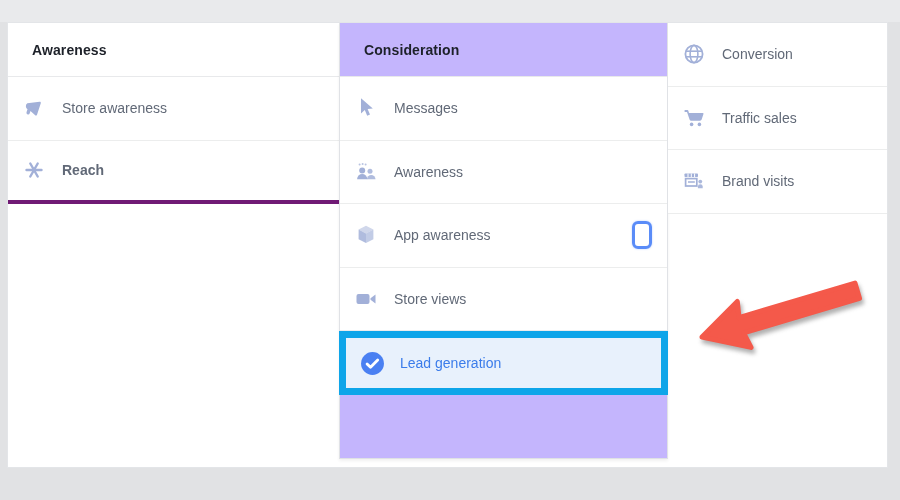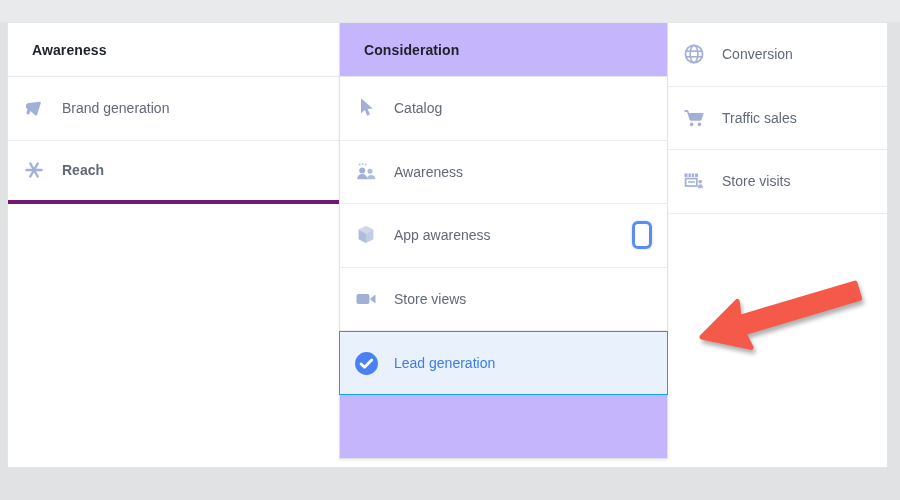--- a/index.html
+++ b/index.html
@@ -17,21 +17,21 @@
   .col-header{height:54px;display:flex;align-items:center;padding-left:24px;
         border-bottom:1px solid #e8e9eb;box-sizing:border-box;
         font-size:14px;font-weight:700;color:#1d2129;letter-spacing:.1px;}
   .row{height:63.6px;display:flex;align-items:center;padding:0 12px 0 13px;
         border-bottom:1px solid #eceded;box-sizing:border-box;background:#fff;}
   .col-awareness .row:nth-of-type(3){border-bottom:4px solid #701a75;font-weight:bold;}
   .row .icon{width:26px;height:26px;flex:0 0 26px;margin-right:15px;display:flex;
         align-items:center;justify-content:center;}
   .row .label{font-size:14px;color:#616977;}
   .row.selected{position:relative;margin:0 -1px;background:#e8f1fc;
-        border:1px solid #0ea5e9;z-index:2;}
+        border:7px solid #0ea5e9;z-index:2;}
   .row.selected .label{color:#3b7cea;}
   .spacer{flex:1;}
   .device{width:14px;height:22px;border:3px solid #5a8cf8;border-radius:6px;
         box-shadow:0 0 2px rgba(90,140,248,.45);margin-right:3px;}
   .arrow-wrap{position:absolute;left:660px;top:255px;width:232px;height:155px;z-index:5;
         pointer-events:none;}
   .arrow-wrap svg{filter:drop-shadow(2px 4px 2px rgba(80,80,80,.45));}
   .ic{fill:#a2b0d8;}
   .ic-stroke{stroke:#a2b0d8;fill:none;}
 </style>
@@ -47,21 +47,21 @@
       <div class="col-header">Awareness</div>
 
       <div class="row">
         <span class="icon">
           <svg width="24" height="24" viewBox="0 0 24 24">
               <g transform="rotate(18 12 12)">
             <path class="ic" d="M4.2 9.6 L15.4 4.4 c.9-.4 1.6.1 1.6 1v12.2 c0 .9-.7 1.4-1.6 1 L9.6 16 v2.4 a1.7 1.7 0 0 1 -3.4 0 v-3.2 A3.6 3.6 0 0 1 4.2 9.6 Z"></path>
           </g>
             </svg>
         </span>
-        <span class="label">Brand generation</span>
+        <span class="label">Store awareness</span>
       </div>
 
       <div class="row">
         <span class="icon">
           <svg width="24" height="24" viewBox="0 0 24 24">
             <g stroke="#a2b0d8" stroke-width="2.4" stroke-linecap="round">
               <line x1="12" y1="12" x2="19.5" y2="12"></line>
                 <line x1="12" y1="12" x2="4.5" y2="12"></line>
               <line x1="12" y1="12" x2="15.7" y2="5.5"></line>
                 <line x1="12" y1="12" x2="8.3" y2="18.5"></line>
@@ -77,21 +77,21 @@
 
     <div class="col col-consideration">
       <div class="col-header">Consideration</div>
 
       <div class="row">
         <span class="icon">
           <svg width="24" height="24" viewBox="0 0 24 24">
             <path class="ic" d="M7 2.2 L7 17.6 L10.8 14 L13.2 19.8 L16 18.6 L13.6 12.9 L18.8 12.4 Z"></path>
           </svg>
         </span>
-        <span class="label">Catalog</span>
+        <span class="label">Messages</span>
       </div>
 
       <div class="row">
         <span class="icon">
           <svg width="24" height="24" viewBox="0 0 24 24">
             <g class="ic" opacity=".75">
                 <circle cx="5.6" cy="4.6" r="1"></circle>
                 <circle cx="8.6" cy="3.9" r="1"></circle>
                 <circle cx="11.6" cy="4.6" r="1"></circle>
               </g>
@@ -172,21 +172,21 @@
                 <line x1="6" y1="4.5" x2="6" y2="8.1"></line>
                 <line x1="9.3" y1="4.5" x2="9.3" y2="8.1"></line>
                 <line x1="12.6" y1="4.5" x2="12.6" y2="8.1"></line>
               </g>
             <rect class="ic-stroke" x="3.6" y="9.6" width="11.2" height="7.4" stroke-width="1.7"></rect>
             <line class="ic-stroke" x1="6" y1="13" x2="12.8" y2="13" stroke-width="1.5"></line>
             <circle class="ic" cx="18.3" cy="12.6" r="1.9" opacity=".9"></circle>
             <path class="ic" d="M15.9 17.6 a2.4 2.4 0 0 1 4.8 0 v1.6 h-4.8 z" opacity=".9"></path>
           </svg>
         </span>
-        <span class="label">Store visits</span>
+        <span class="label">Brand visits</span>
       </div>
     </div>
   </div>
 
   <div class="arrow-wrap">
     <svg width="232" height="155" viewBox="0 0 232 155">
       <g transform="translate(42,82) rotate(-16.6)">
         <polygon points="0,0 44,-24 41,-8 162,-8 162,8 41,8 44,24" fill="#f4594a" stroke="#f4594a" stroke-width="5" stroke-linejoin="round"></polygon>
       </g>
     </svg>

